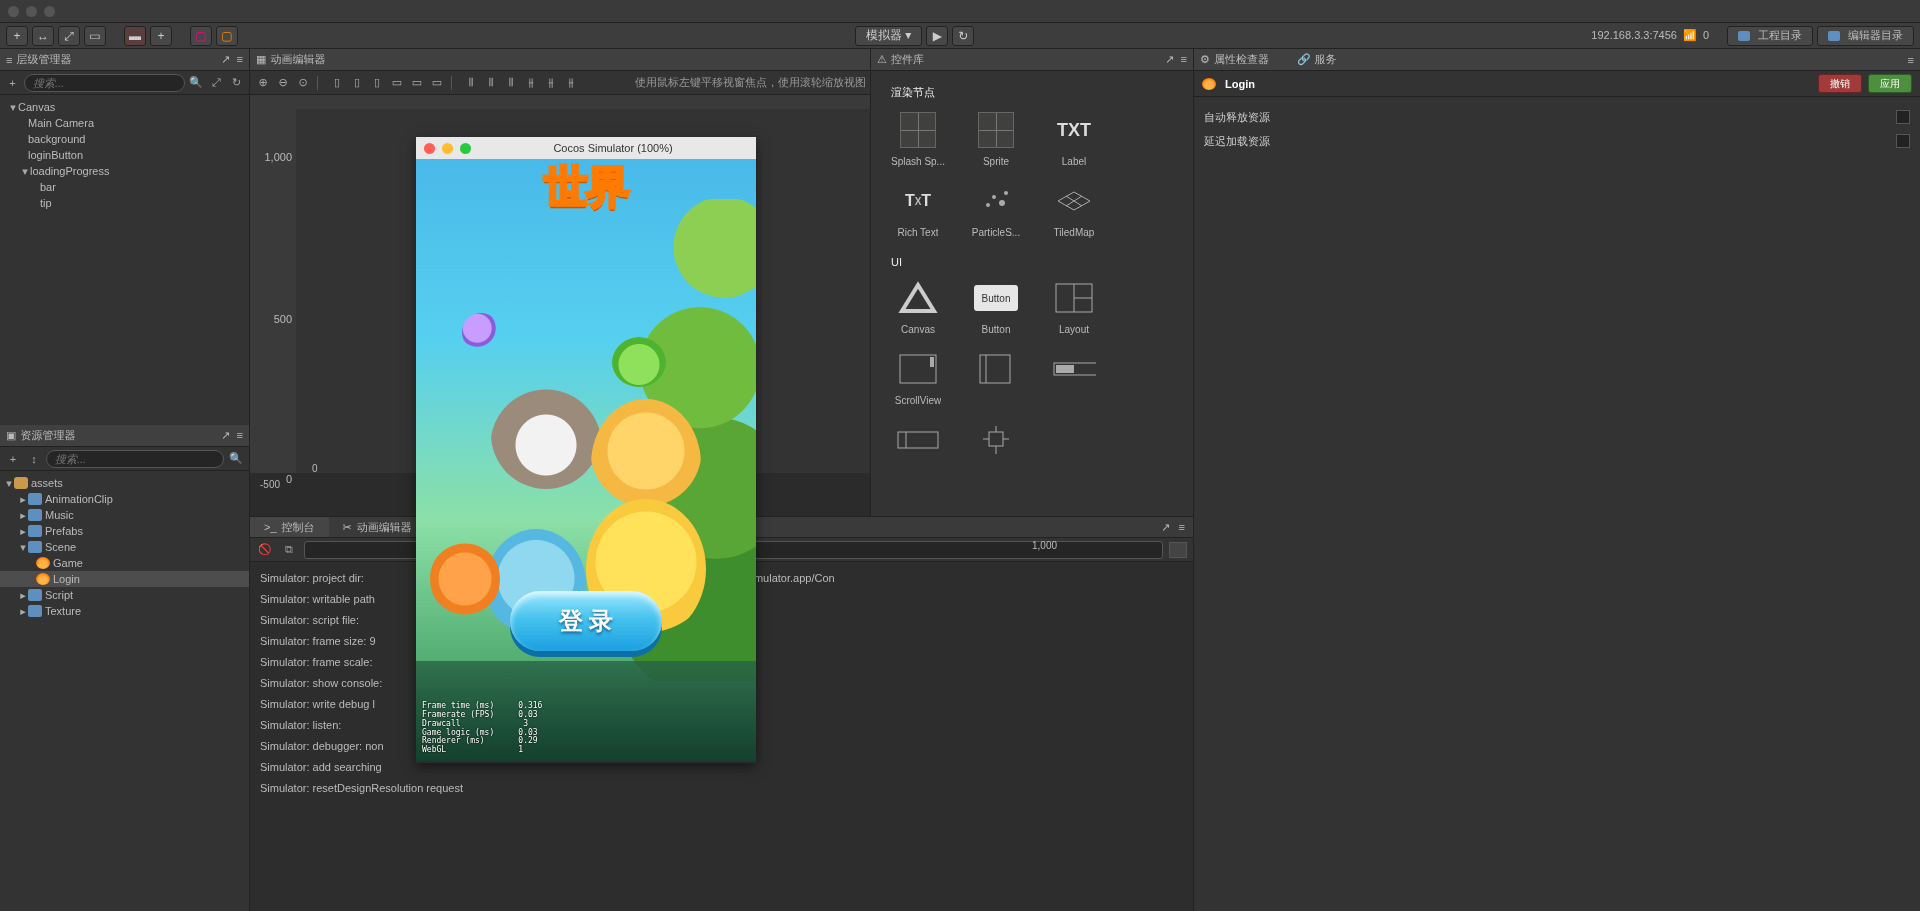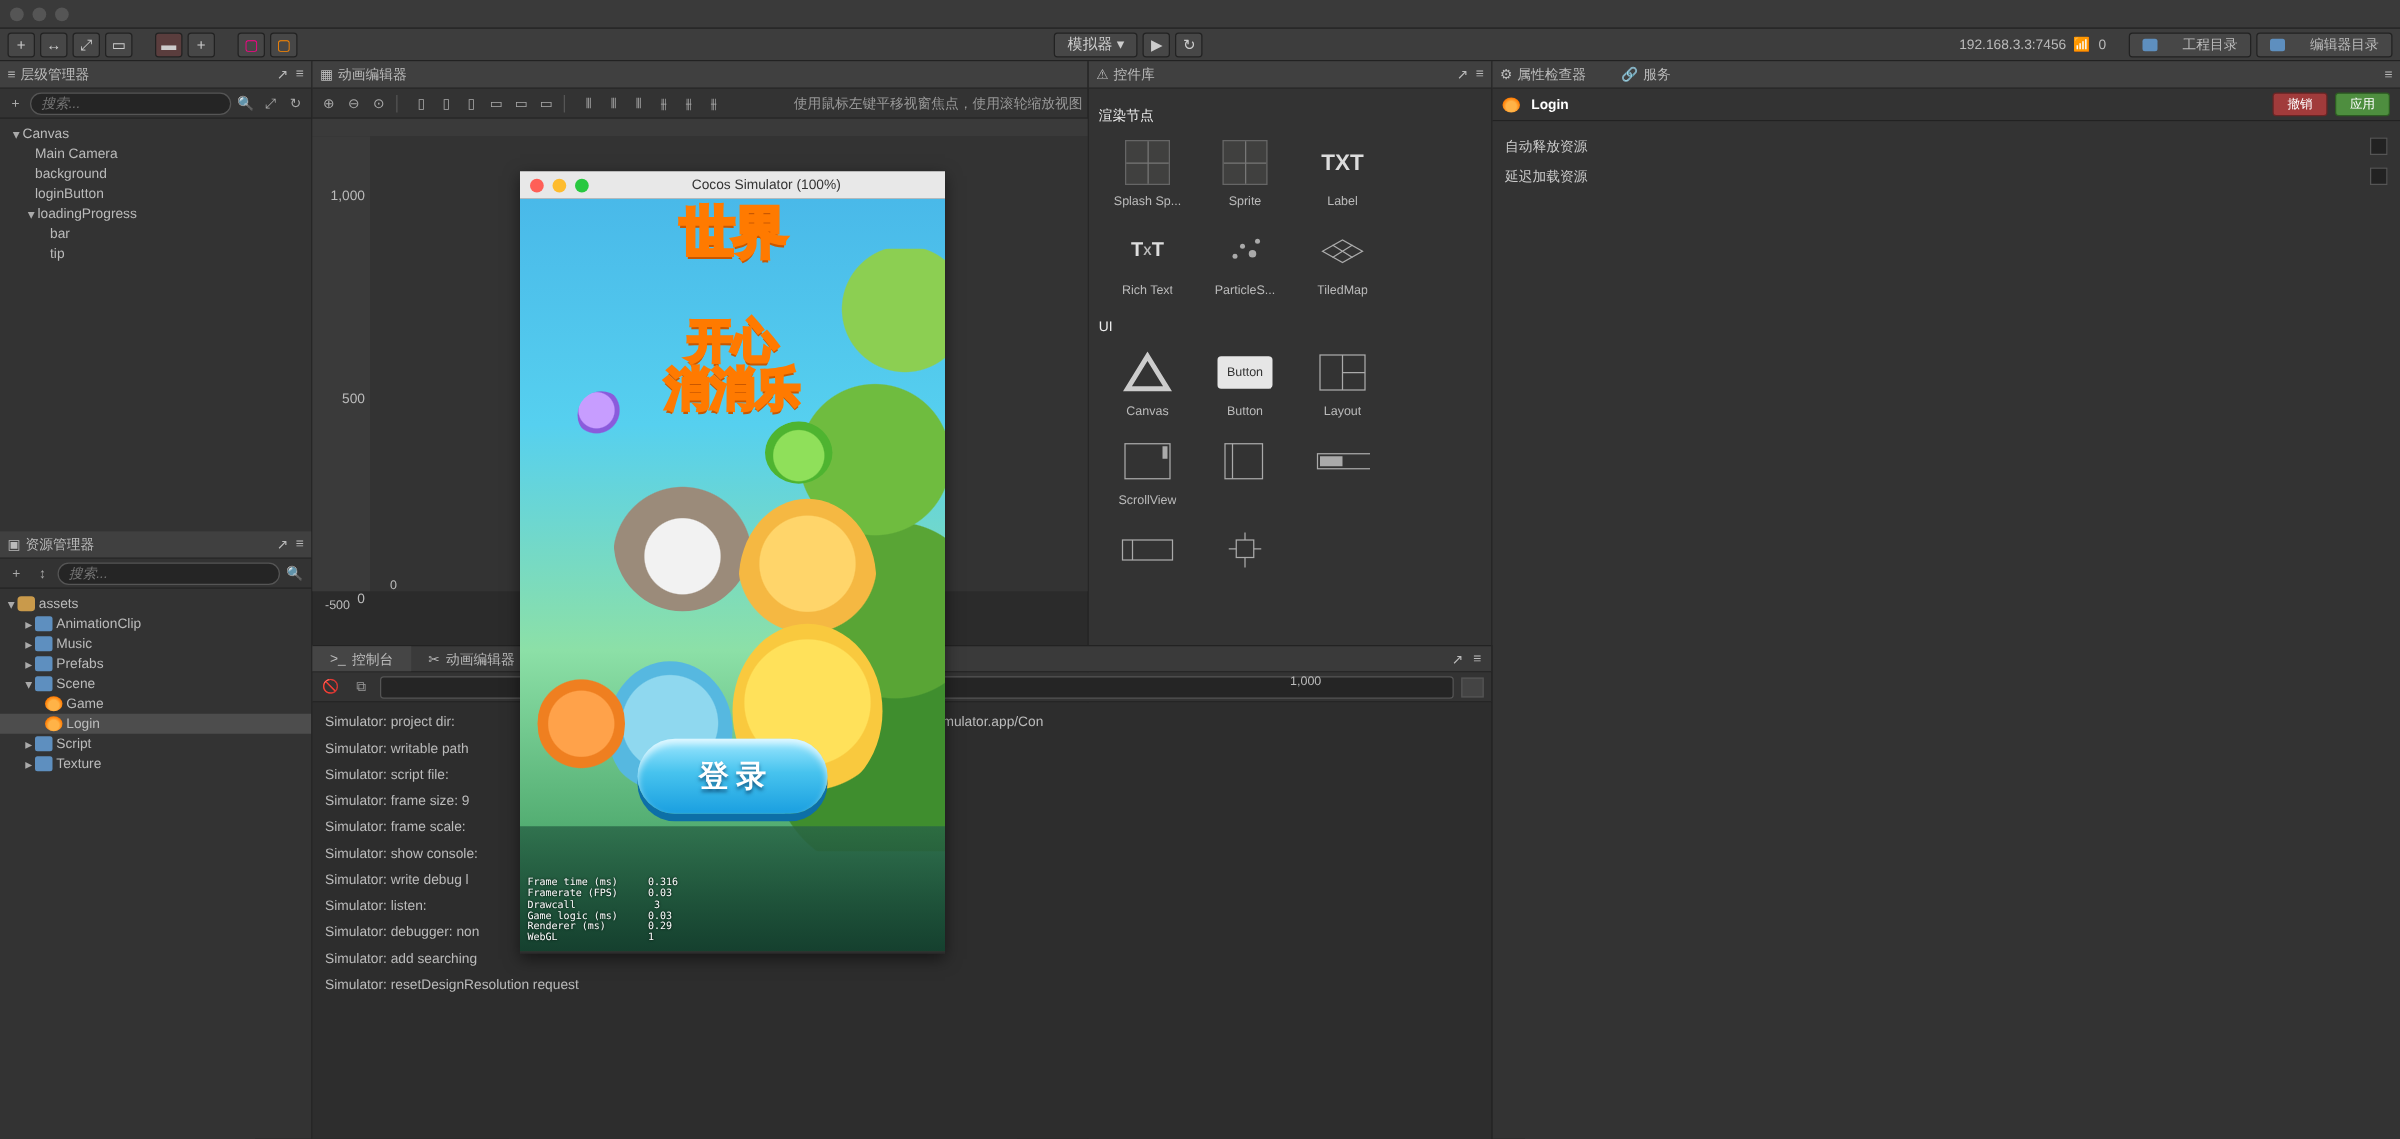--- a/index.html
+++ b/index.html
@@ -61,21 +61,21 @@
 .frog { position: absolute; left: 196px; top: 178px; width: 54px; height: 50px; background: radial-gradient(circle at 50% 55%, #8fe05a 0 20px, #4eb430 21px 27px, transparent 28px); border-radius: 50%; }
 .reflect { position: absolute; left: 0; right: 0; bottom: 0; height: 100px; background: linear-gradient(to bottom, rgba(40,100,70,.8), rgba(20,60,45,.95)); }
 .login-btn { position: absolute; left: 50%; bottom: 110px; transform: translateX(-50%); width: 152px; height: 60px; border-radius: 30px; background: linear-gradient(to bottom, #9fe8ff, #47c3ee 45%, #1a9fe0); box-shadow: 0 6px 0 #0d6fa7, inset 0 4px 6px rgba(255,255,255,.7); display: flex; align-items: center; justify-content: center; color: #fff; font-size: 24px; font-weight: 800; text-shadow: 0 2px 3px rgba(10,60,100,.7); font-family: "STKaiti","KaiTi",serif; }
 .stats { position: absolute; left: 6px; bottom: 6px; font-family: monospace; font-size: 8px; line-height: 1.1; color: #fff; text-shadow: 0 0 2px #000; white-space: pre; }
 
 
 .tabs { height: 24px; display: flex; }
 .tab { flex: 1; display: flex; align-items: center; justify-content: center; background: #333; color: #ccc; border-bottom: 1px solid #222; }
 .tab.active { background: #404040; color: #eee; border-bottom: 0; border-right: 1px solid #222;}
 .ctl-body { flex: 1; overflow-y: auto; padding: 10px 8px; background: #333; }
-.sect { color: #eee; margin: 4px 0 10px 0; }
+.sect { color: #eee; margin: 4px 0 10px 12px; }
 .grid4 { display: flex; flex-wrap: wrap; }
 .tile { width: 64px; margin: 0 7px 14px 7px; display: flex; flex-direction: column; align-items: center; gap: 6px; }
 .tile .box { width: 44px; height: 40px; display: flex; align-items: center; justify-content: center; background: transparent; }
 .tile .lbl { color: #bbb; font-size: 10px; white-space: nowrap; overflow: hidden; text-overflow: ellipsis; max-width: 100%; }
 .icon-sprite { width: 36px; height: 36px; border: 1px solid #666; background: #40403f; position: relative; }
 .icon-sprite:before, .icon-sprite:after { content: ""; position: absolute; background: #777; }
 .icon-sprite:before { left: 0; right: 0; top: 50%; height: 1px; }
 .icon-sprite:after  { top: 0; bottom: 0; left: 50%; width: 1px; }
 .ctl-foot { height: 18px; background: #3a3a3a; border-top: 1px solid #222; display: flex; align-items: center; justify-content: flex-end; padding: 0 6px; gap: 4px; }
 .slider { width: 70px; height: 4px; background: #222; border-radius: 2px; position: relative; }
@@ -98,21 +98,21 @@
 .btab.active { background: #454545; }
 .bottom-tabs .icons { margin-left: auto; display: flex; align-items: center; padding: 0 8px; gap: 8px; color: #999; }
 .console-tools { height: 24px; background: #333; border-bottom: 1px solid #222; display: flex; align-items: center; padding: 0 6px; gap: 6px; }
 .console-tools .sq2 { width: 18px; height: 18px; display:flex; align-items:center; justify-content:center; color:#999; }
 .console-tools .srch { flex: 1; height: 18px; background: #252525; border: 1px solid #555; border-radius: 3px; }
 .maxi { margin-left: auto; width: 18px; height: 16px; border: 1px solid #555; background: #444; }
 .console-body { flex: 1; background: #2d2d2d; font-family: Menlo, monospace; font-size: 13px; line-height: 21px; padding: 6px 10px; overflow: hidden; color: #d0d0d0; white-space: pre; }
 .console-body div { overflow: hidden; text-overflow: clip; }
 
 .ip { color: #bbb; font-size: 11px; }
-.pill { height: 20px; padding: 0 10px; background: #474747; border: 1px solid #222; border-radius: 3px; display: flex; align-items: center; gap: 20px; color: #eee;}
+.pill { height: 20px; padding: 0 10px; background: #474747; border: 1px solid #222; border-radius: 3px; display: flex; align-items: center; gap: 8px; color: #eee;}
 .pill .fi { width: 12px; height: 10px; background: #5e8fbf; border-radius: 2px; }
 </style>
 </head>
 <body>
 
 <div class="titlebar">
   <div class="traffic">
     <div class="dot"></div>
     <div class="dot"></div>
     <div class="dot"></div>
@@ -485,21 +485,20 @@
   <div class="sim-title">
     <div class="d1" style="background:#ff5f57"></div>
     <div class="d1" style="background:#febc2e"></div>
     <div class="d1" style="background:#28c840"></div>
     <div class="t">Cocos Simulator (100%)</div>
   </div>
   <div class="sim-cnt">
     <div class="game-bg"></div>
     <div class="vine"></div>
     <div class="title-text">世界</div>
-    <div class="title-text2">开心<br>消消乐</div>
     <div class="bird"></div>
     <div class="frog"></div>
     <div class="raccoon">
         <div class="body"></div>
       </div>
     <div class="bear"></div>
     <div class="hippo"></div>
     <div class="chick"></div>
     <div class="fox"></div>
     <div class="reflect"></div>

